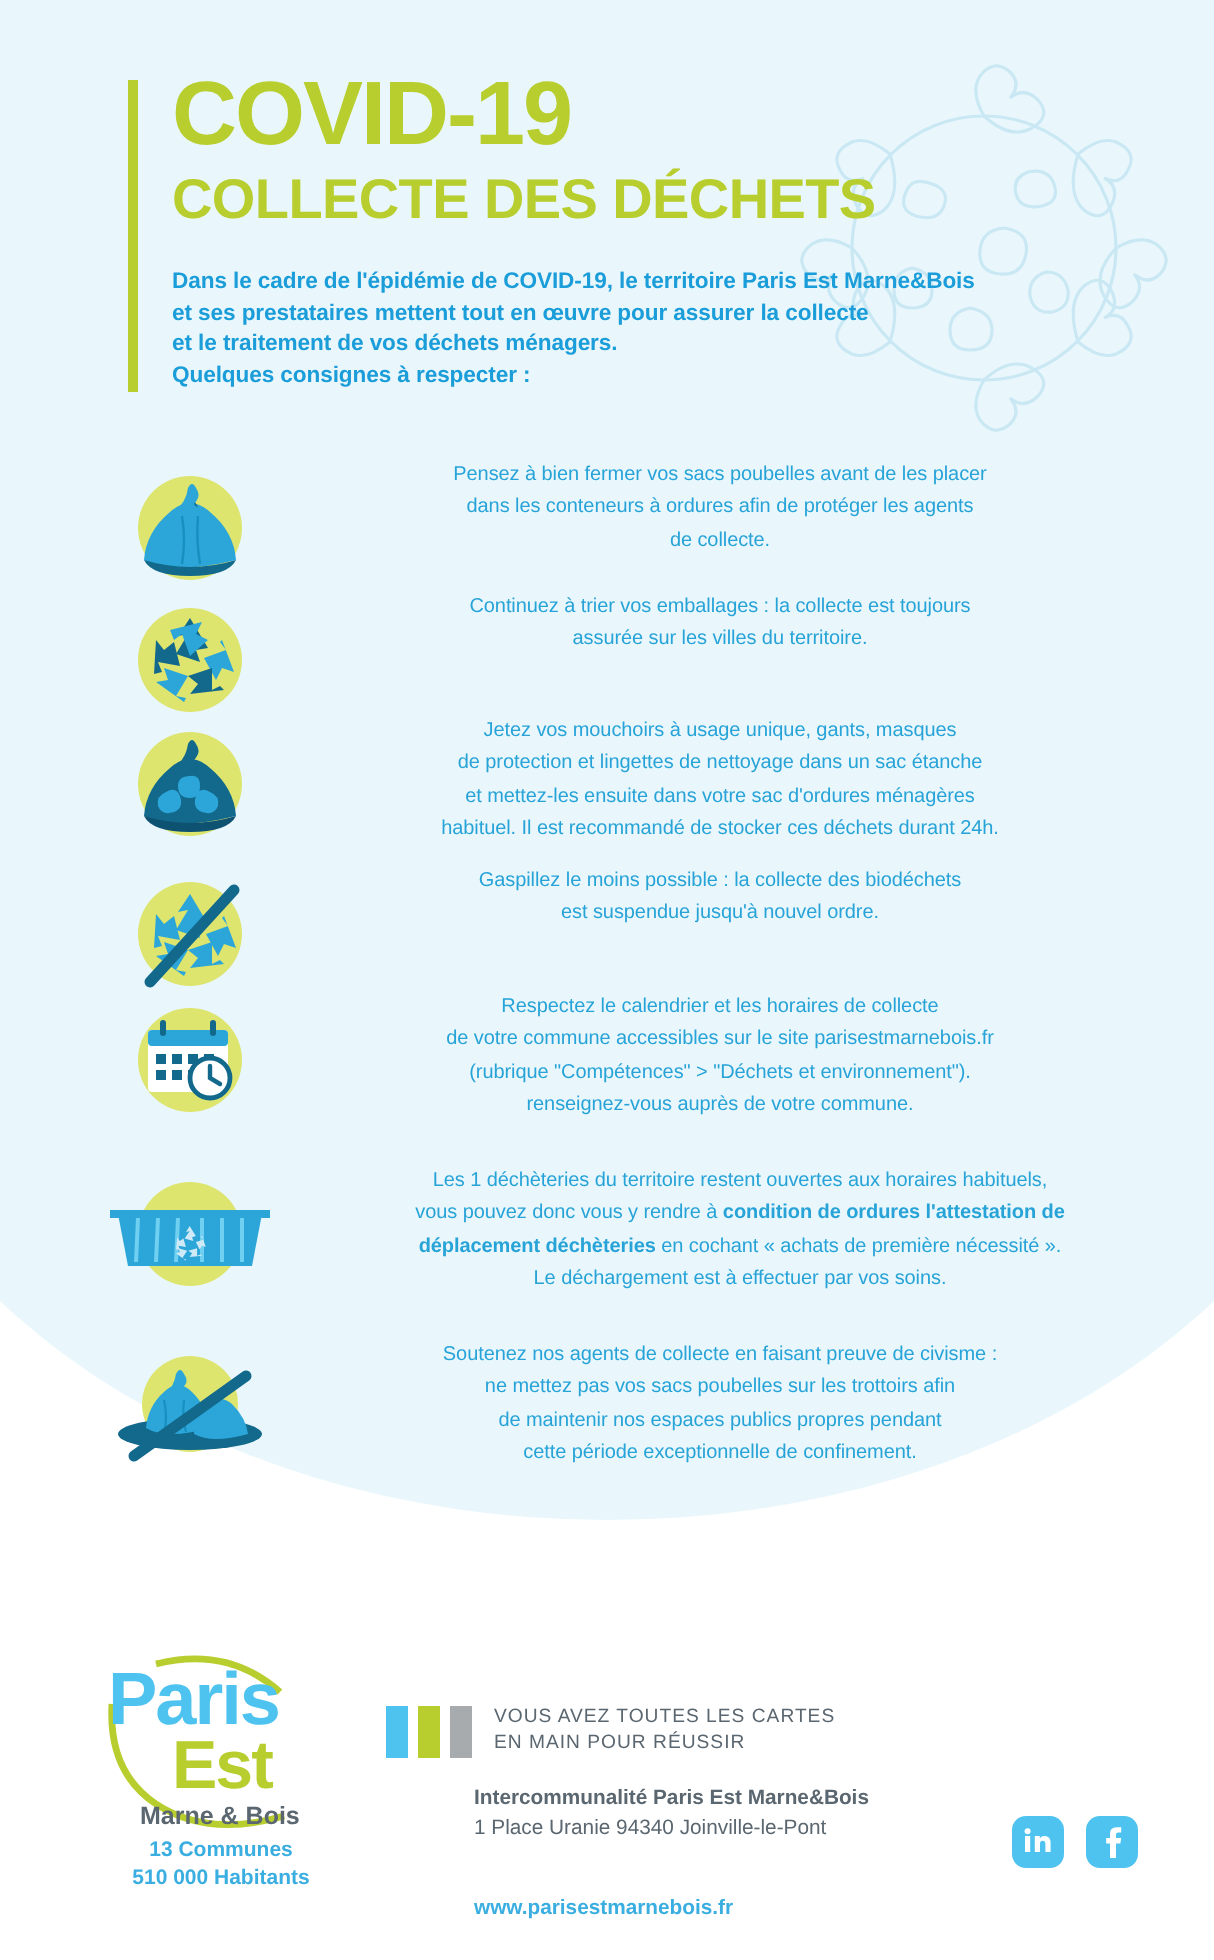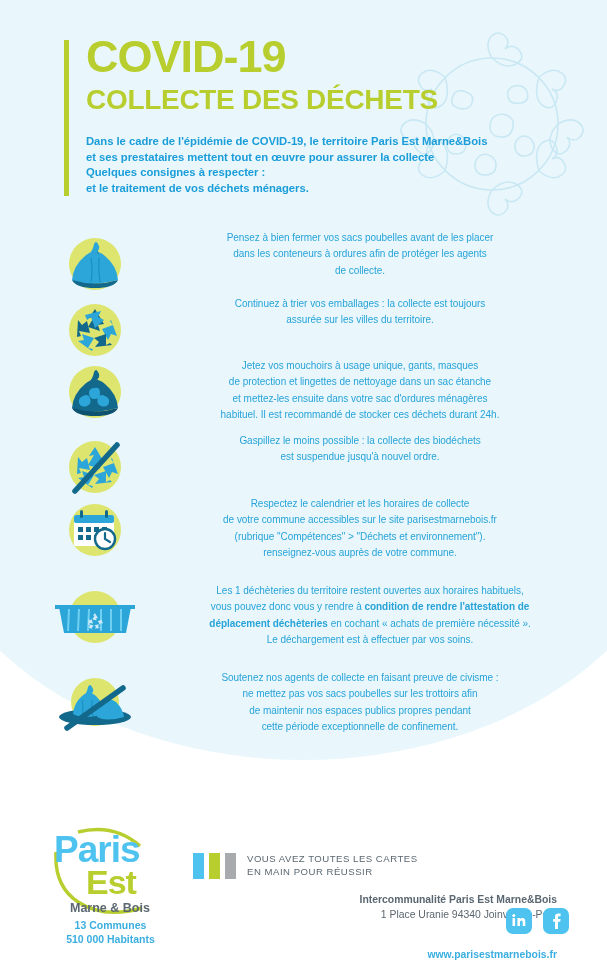--- a/index.html
+++ b/index.html
@@ -99,21 +99,21 @@
   }
   .tri-bars{position:absolute;left:193px;top:53px;}
   .tri-bars span{display:inline-block;width:11px;height:26px;margin-right:5px;vertical-align:top;}
   .slogan{
     position:absolute;left:247px;top:53px;width:300px;
     font-size:9.6px;line-height:12.6px;letter-spacing:.5px;
     color:#5b6770;font-weight:normal;
   }
   .addr{
     position:absolute;left:237px;top:92px;width:320px;
-    font-size:10.4px;line-height:15.4px;color:#5b6770;text-align:right;
+    font-size:10.4px;line-height:15.4px;color:#5b6770;
   }
   .addr .org{font-weight:bold;}
   .addr .url{color:#3aaee0;font-weight:bold;margin-top:24px;}
   .social{position:absolute;left:506px;top:908px;z-index:5;}
   .social a{
     display:inline-block;width:26px;height:26px;border-radius:7px;
     background:#4ec3f0;margin-right:7px;position:relative;
     text-decoration:none;
   }
   .social svg{position:absolute;left:0;top:0;}
@@ -150,22 +150,22 @@
   </svg>
 
   <div class="accent-bar"></div>
 
   <div class="header">
     <h1 class="title-main">COVID-19</h1>
     <h2 class="title-sub">COLLECTE DES DÉCHETS</h2>
     <div class="intro">
       <div>Dans le cadre de l'épidémie de COVID-19, le territoire Paris Est Marne&amp;Bois</div>
       <div>et ses prestataires mettent tout en œuvre pour assurer la collecte</div>
+      <div>et le traitement de vos déchets ménagers.</div>
       <div>Quelques consignes à respecter :</div>
-      <div>et le traitement de vos déchets ménagers.</div>
     </div>
   </div>
 
   <div class="items">
 
     <div class="item" style="top:2px;">
       <div class="icon-wrap">
         <svg viewBox="0 0 68 68" width="68" height="68">
           <circle cx="34" cy="34" r="26" fill="#dde56e"></circle>
           <path d="M24 26 q10 -9 20 0 q12 10 13 24 q-33 8 -46 0 q1 -14 13 -24z" fill="#2ca6d9"></path>
@@ -289,21 +289,21 @@
             <path d="M11 0 l5 8 l-3 1 l1 3 l-7 -2 l4 -6 l-3 1z"></path>
             <path d="M21 8 l3 9 l-3 -1 l-2 3 l-3 -6 l6 -2 l-2 -3z"></path>
             <path d="M21 24 l-10 1 l2 -3 l-3 -2 l7 -2 l0 6 l3 -1z"></path>
             <path d="M8 28 l-8 -6 l3 -1 l-1 -3 l7 2 l-4 6 l3 1z"></path>
             <path d="M0 19 l1 -10 l2 3 l3 -2 l2 7 l-6 -1 l1 3z"></path>
           </g>
         </svg>
       </div>
       <div class="body" style="width:470px;">
         <div class="line"><span>Les 1 déchèteries du territoire restent ouvertes aux horaires habituels,</span></div>
-        <div class="line"><span>vous pouvez donc vous y rendre à </span><b>condition de rendre l'attestation de</b></div>
+        <div class="line"><span>vous pouvez donc vous y rendre à </span><b>condition de ordures l'attestation de</b></div>
         <div class="line"><b>déplacement déchèteries</b><span> en cochant « achats de première nécessité ».</span></div>
         <div class="line"><span>Le déchargement est à effectuer par vos soins.</span></div>
       </div>
     </div>
 
     <div class="item" style="top:442px;">
       <div class="icon-wrap" style="left:55px;width:80px;">
         <svg viewBox="0 0 80 68" width="80" height="68">
           <circle cx="40" cy="32" r="24" fill="#dde56e"></circle>
           <ellipse cx="40" cy="47" rx="36" ry="8" fill="#13698c"></ellipse>

